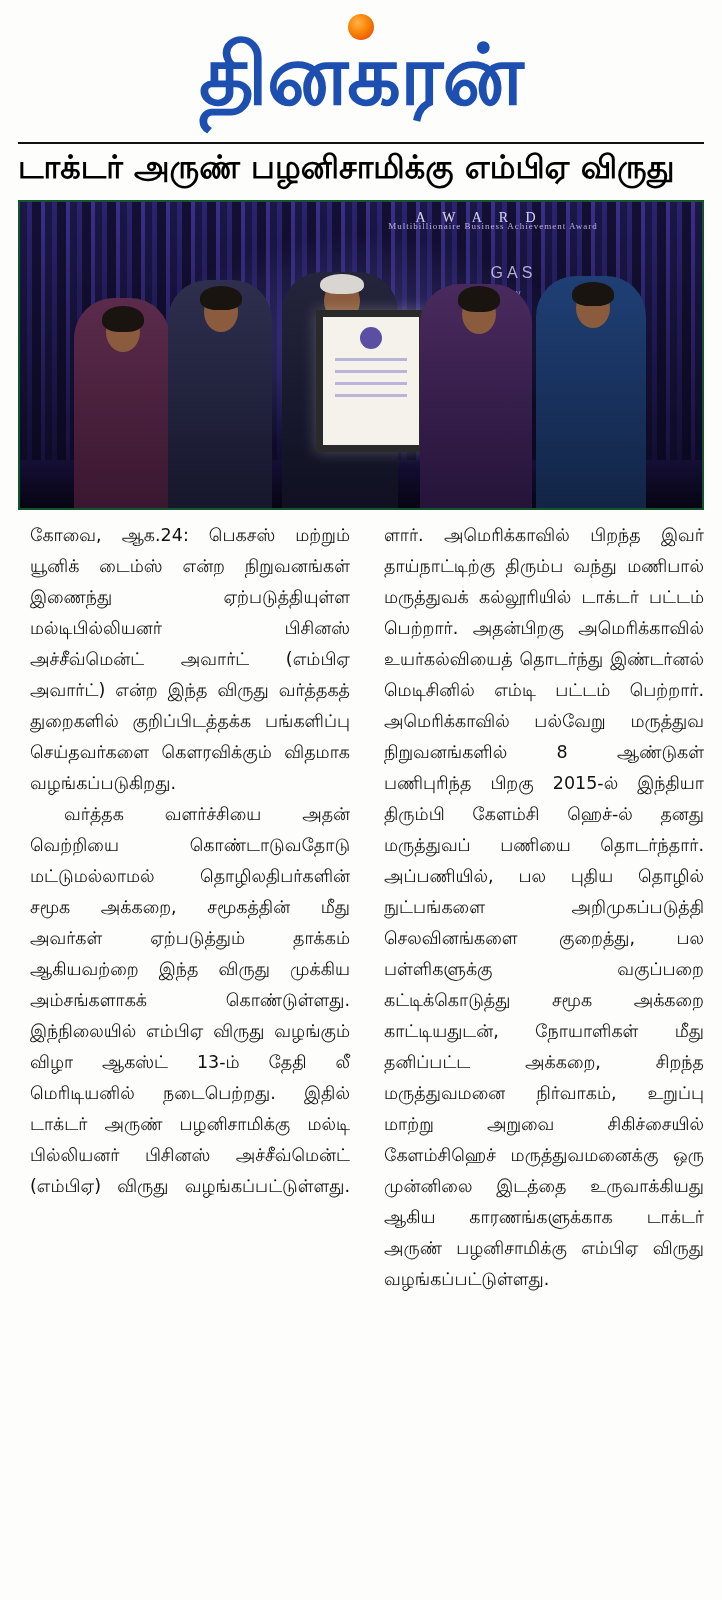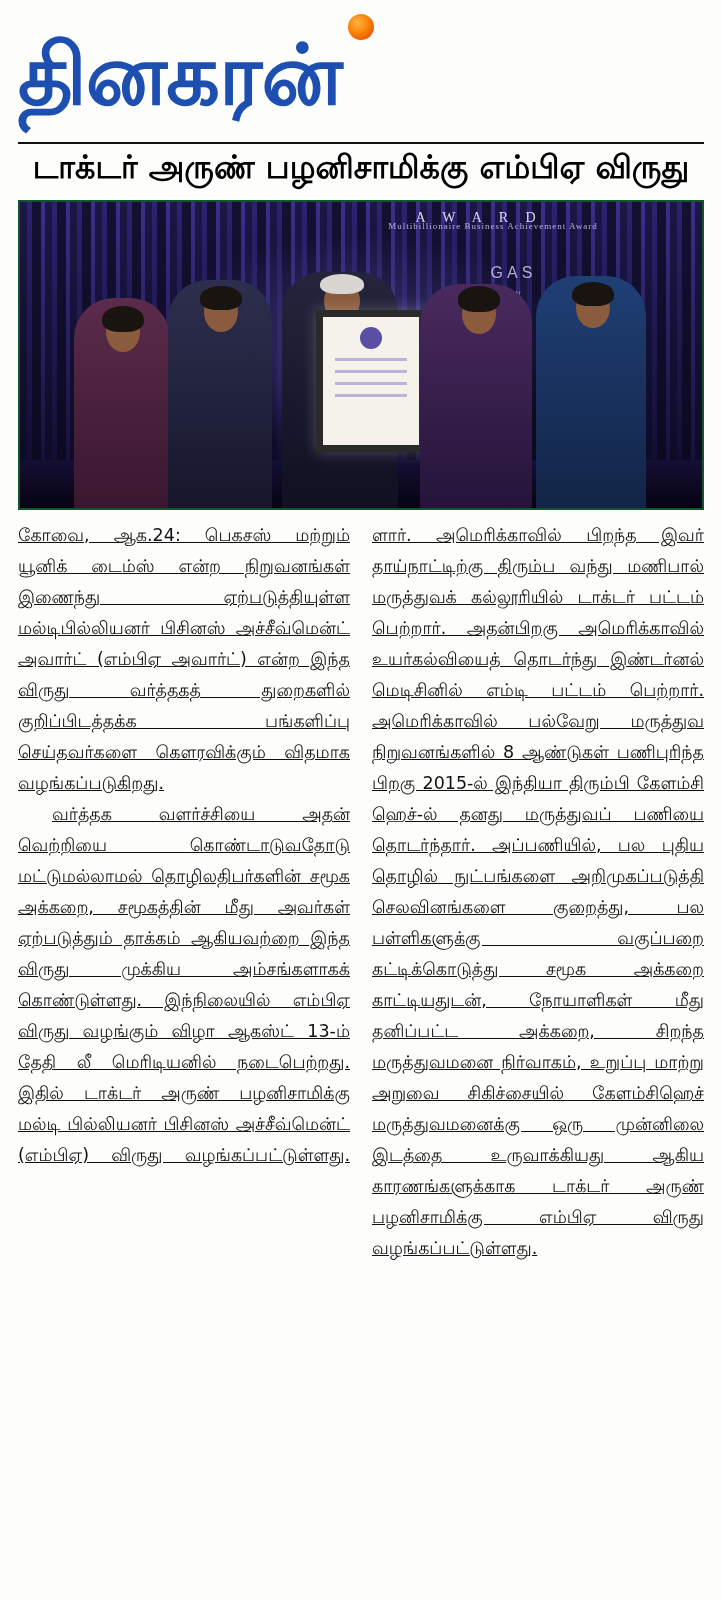--- a/index.html
+++ b/index.html
@@ -17,20 +17,21 @@
     position: relative;
     width: 722px;
     height: 1600px;
     background: #fdfdfb;
     box-sizing: border-box;
     padding: 0 18px;
   }
   
   .masthead {
     position: relative;
+    text-align: center;
     padding-top: 18px;
     height: 118px;
   }
   .sun-dot {
     position: absolute;
     top: 14px;
     left: 50%;
     transform: translateX(-50%);
     width: 26px;
     height: 26px;
@@ -57,21 +58,20 @@
   .kicker {
     text-align: center;
     font-family: "DejaVu Sans", sans-serif;
     font-weight: bold;
     font-size: 21px;
     line-height: 30px;
     color: #111;
     margin: 14px 0 2px 0;
   }
   .headline {
-    text-align: center;
     font-family: "DejaVu Sans", sans-serif;
     font-weight: bold;
     font-size: 32px;
     line-height: 42px;
     color: #000;
     margin: 2px 0 12px 0;
     white-space: nowrap;
   }
   
   .photo {
@@ -192,23 +192,22 @@
     flex: 1 1 0;
     font-family: "DejaVu Sans", sans-serif;
     font-size: 17.5px;
     line-height: 31px;
     color: #111;
     text-align: justify;
     text-align-last: justify;
     word-spacing: 1px;
   }
   .col p {
-    margin: 0 0 0 0;
+    margin: 0 0 0 12px;
     text-indent: 0;
-    text-decoration: underline;
   }
   .col p + p {
     text-indent: 34px;
     margin-top: 0;
   }
   .col p.last {
     text-align-last: left;
   }
 </style>
 </head>

